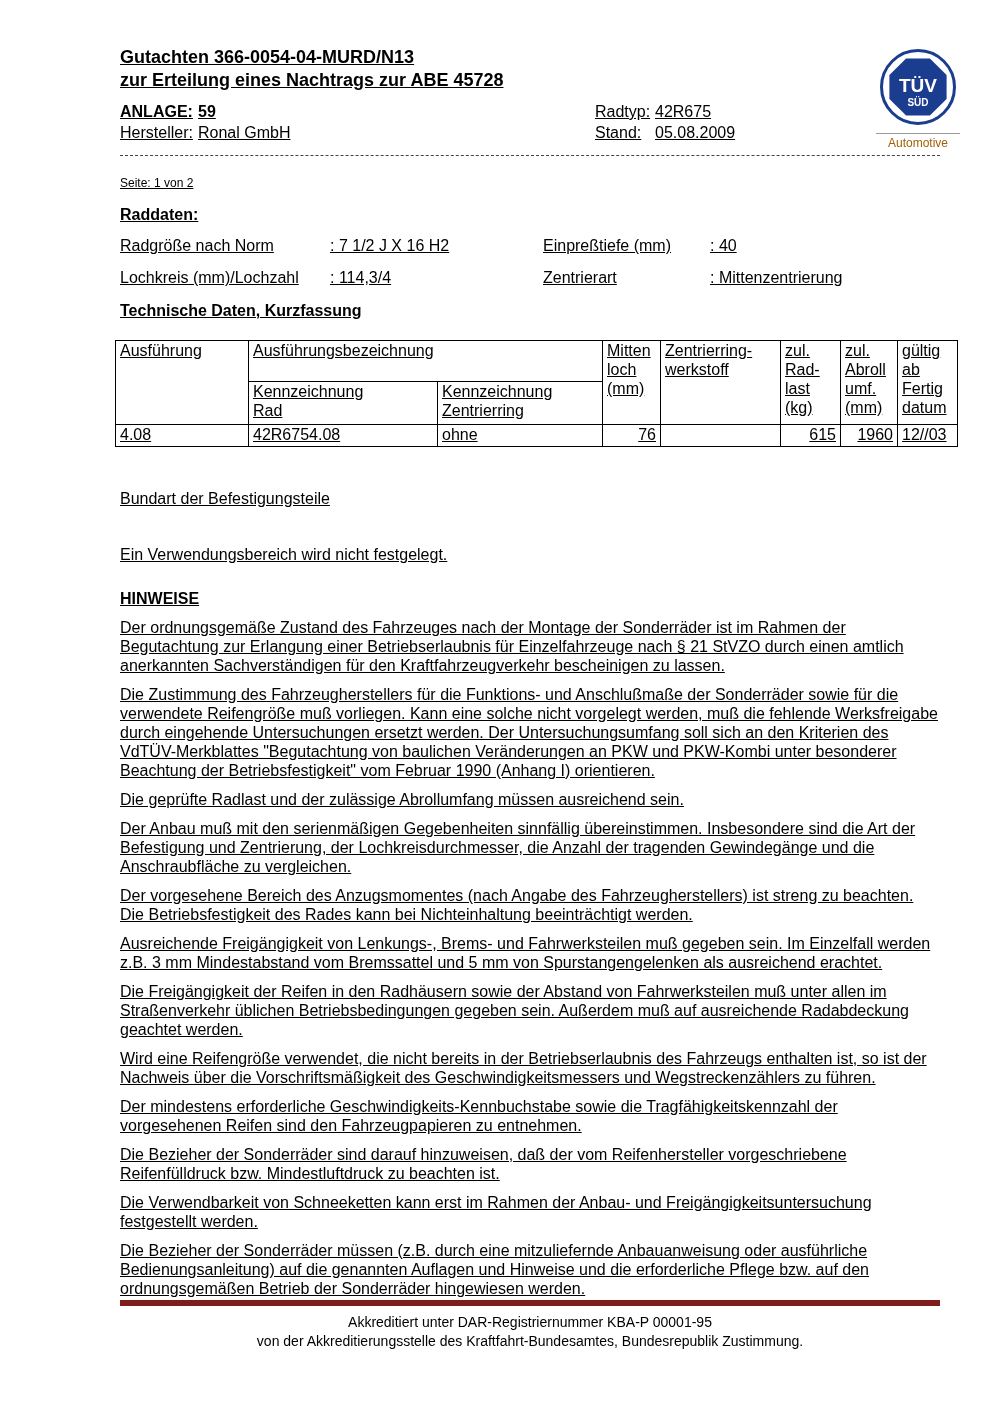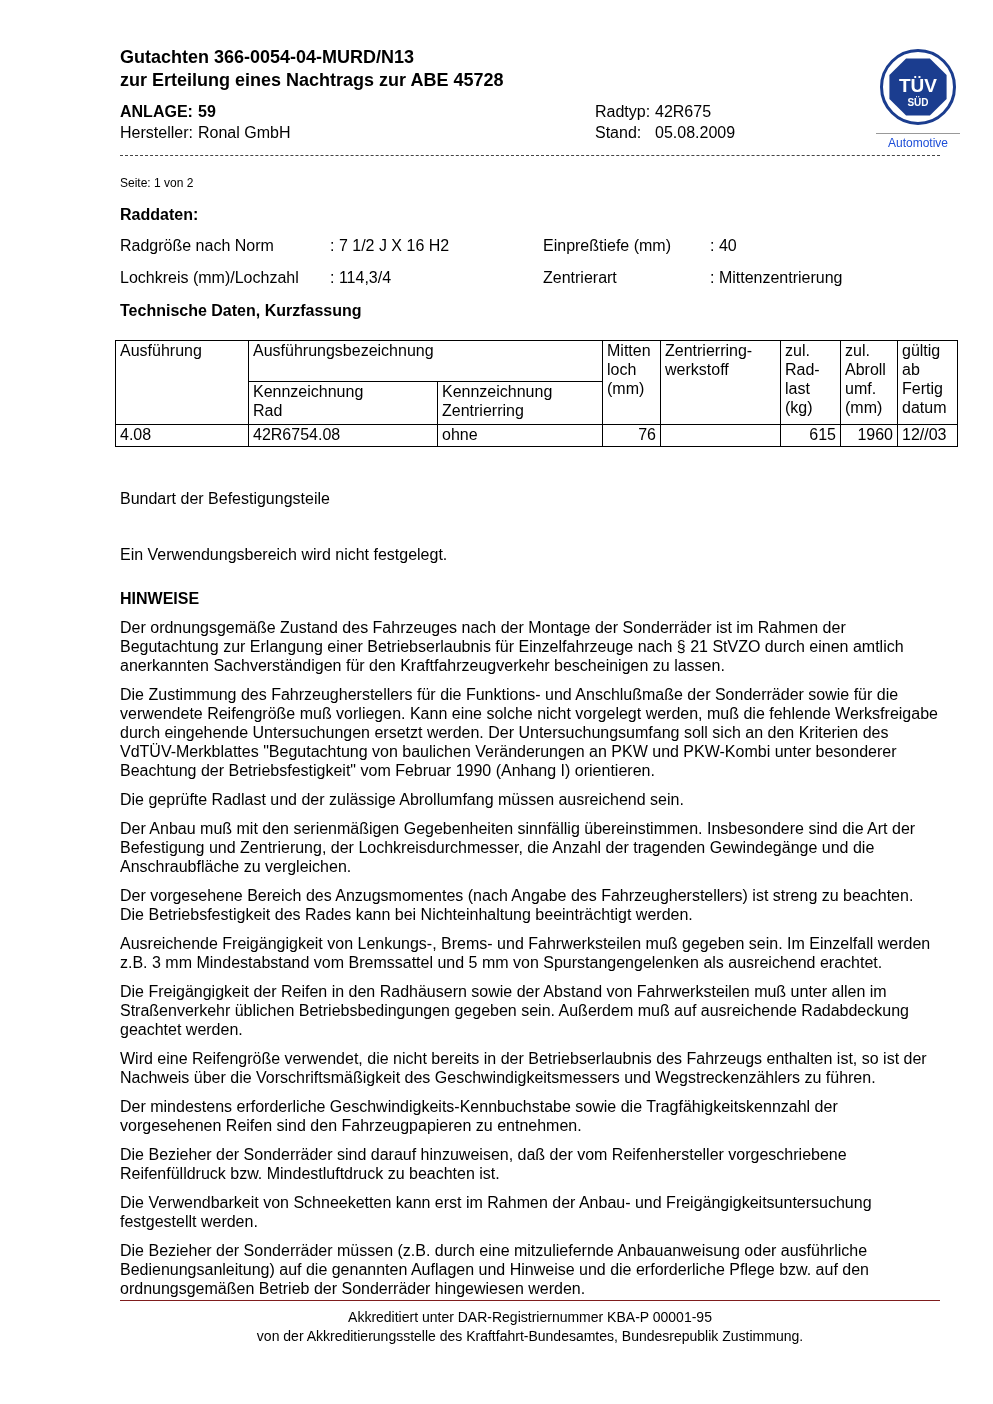--- a/index.html
+++ b/index.html
@@ -5,21 +5,21 @@
   html,body{margin:0;padding:0;}
   body{background:#ffffff;}
   .page{
     position:relative;
     width:993px;height:1404px;
     background:#ffffff;color:#000;
     font-family:"Liberation Sans","DejaVu Sans",sans-serif;
     font-size:16px;
     overflow:hidden;
   }
-  .content{padding:46px 53px 0 120px;}
+  .content{padding:46px 53px 0 120px;text-decoration:underline;}
   .doc-title div{font-weight:bold;font-size:18px;line-height:23px;}
   .meta{margin-top:9px;}
   .meta-row{display:grid;grid-template-columns:78px 397px 60px auto;line-height:21px;}
   .bold{font-weight:bold;}
   .dashed{margin-top:12px;border-top:1px dashed #444;height:0;}
   .page-info{text-align:left;font-size:12px;margin-top:20px;}
   .section-heading{font-weight:bold;margin-top:16px;}
   .rad-row{display:grid;grid-template-columns:210px 213px 167px auto;margin-top:12px;line-height:20px;}
   .tech-heading{font-weight:bold;margin-top:14px;}
   table.tech{border-collapse:collapse;margin-top:20px;margin-left:-5px;width:842px;table-layout:fixed;}
@@ -27,24 +27,24 @@
   .pre{white-space:pre-line;}
   tr.hrow1 td{height:40px;}
   tr.hrow2 td{height:42px;}
   tr.drow td{height:21px;}
   td.num{text-align:right;}
   .bundart{display:grid;grid-template-columns:293px auto;margin-top:42px;line-height:20px;}
   .verwendung{margin-top:36px;line-height:19px;}
   .hinweise-heading{font-weight:bold;margin-top:26px;}
   .para{margin:10px 0 0 0;line-height:19px;}
   .logo-block{position:absolute;top:48px;right:33px;width:84px;text-align:center;}
-  .logo-caption{margin-top:3px;border-top:1px solid #999;padding-top:2px;font-size:12px;color:#1d4ed8;}
+  .logo-caption{margin-top:3px;border-top:1px solid #999;padding-top:2px;font-size:12px;color:#a16207;}
   .footer{
     position:absolute;left:120px;right:53px;top:1300px;
-    border-top:1px solid #7f1d1d;padding-top:7px;
+    border-top:6px solid #7f1d1d;padding-top:7px;
     text-align:center;font-size:14px;line-height:19px;
   }
 </style>
 </head>
 <body>
 
 <div class="page">
   <div class="content">
 
     <div class="doc-title">

